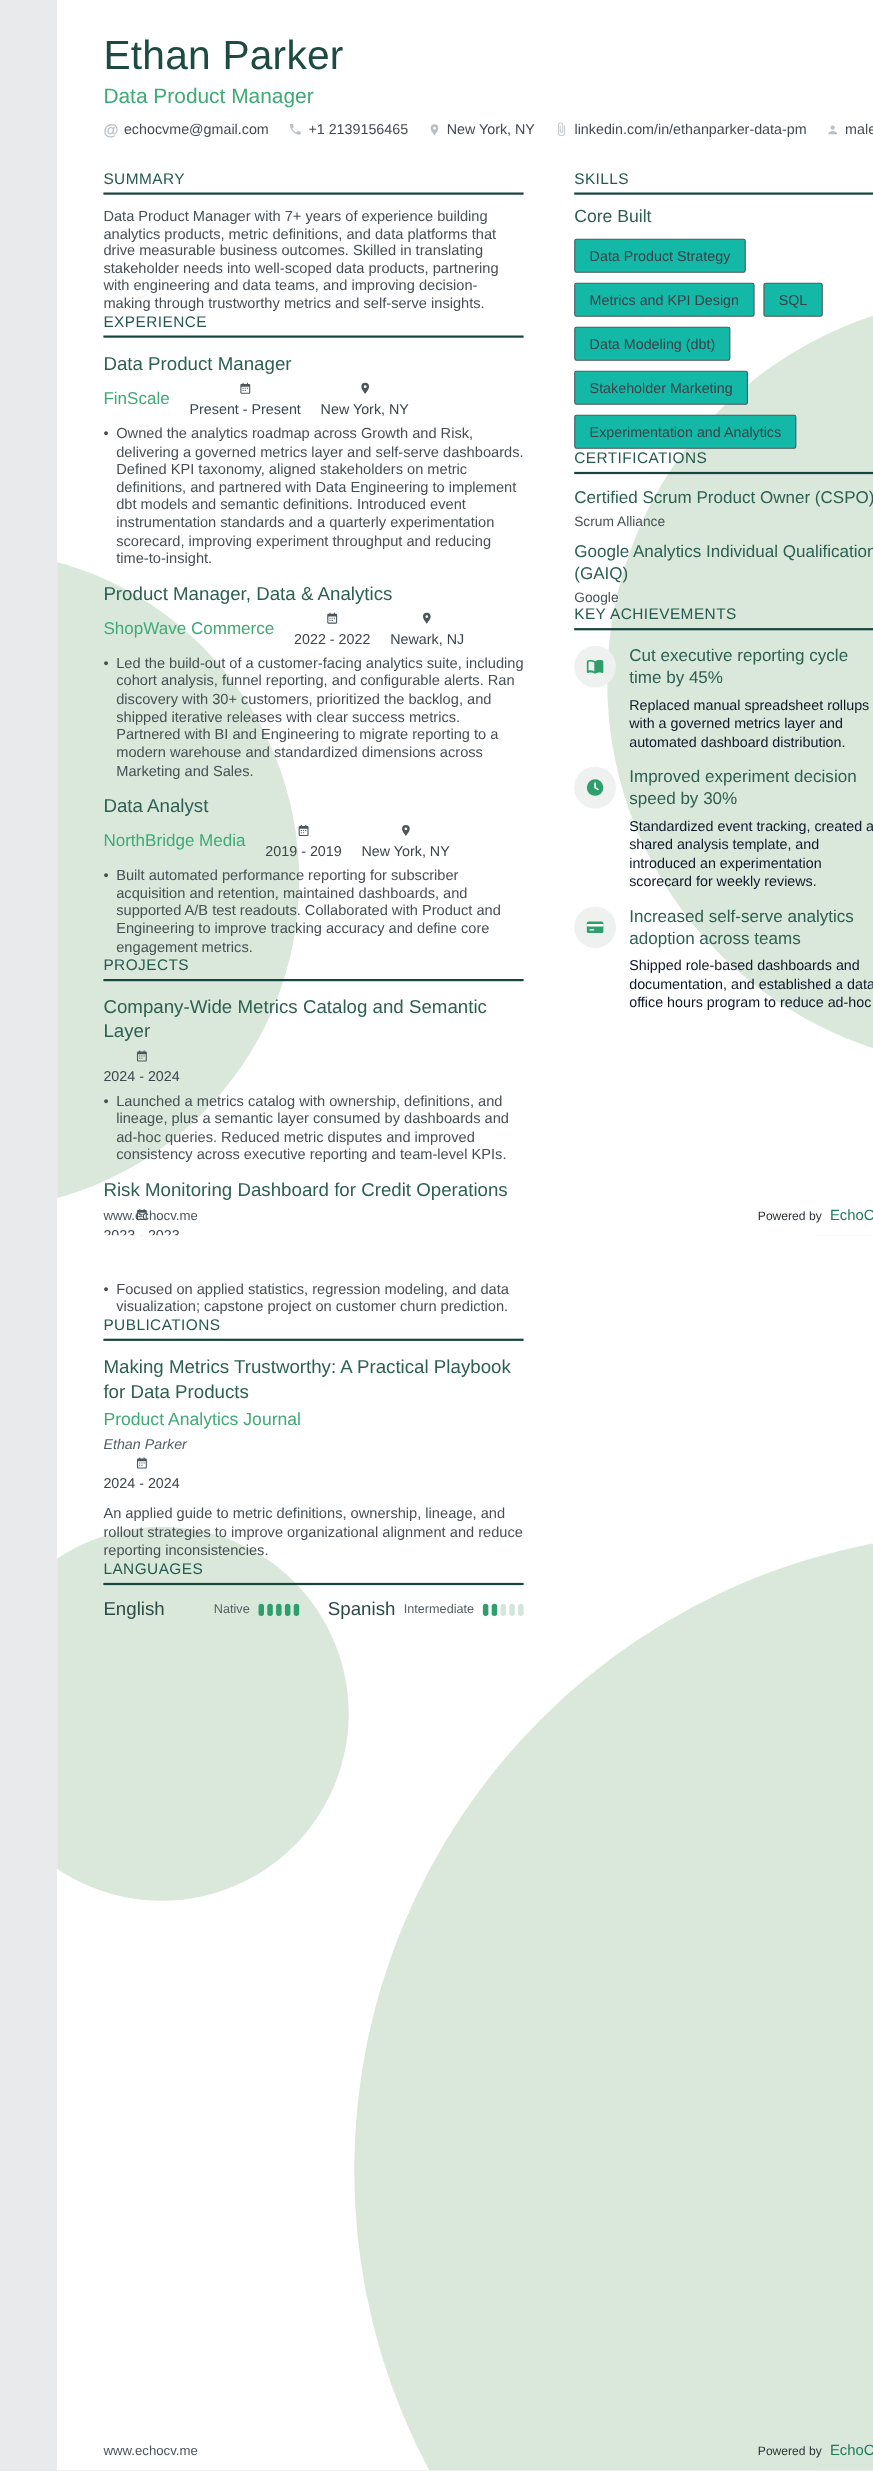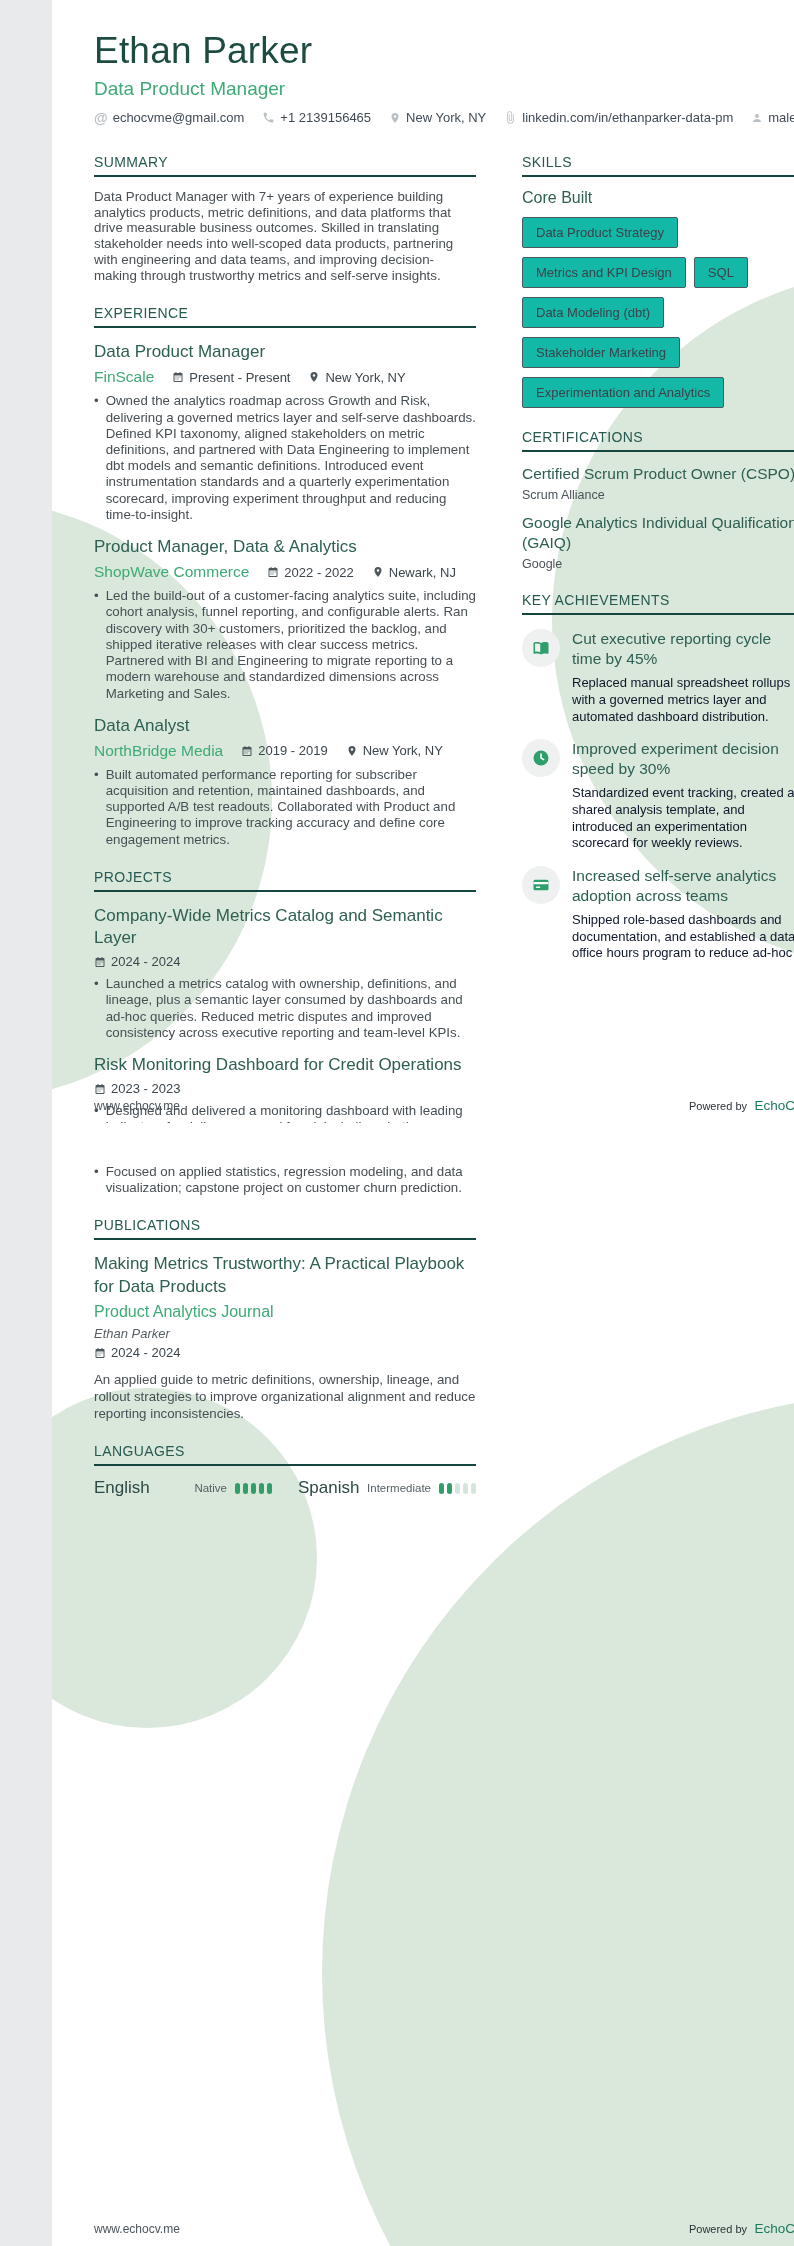--- a/index.html
+++ b/index.html
@@ -16,31 +16,31 @@
   .contact{display:flex;align-items:center;gap:18px;margin-top:10px;font-size:13px;color:#414b55;}
   .contact .item{display:flex;align-items:center;gap:5px;white-space:nowrap;}
   .cicon{color:#b9c0c5;display:inline-flex;align-items:center;}
   .at{font-size:14px;font-weight:bold;color:#b9c0c5;}
 
   
   .cols{display:flex;gap:46px;padding:0 42px;margin-top:10px;}
   .colL{width:382px;flex:0 0 382px;}
   .colR{width:282px;flex:0 0 282px;}
 
-  .sec{margin-top:21px;}
+  .sec{}
   .sec:first-child{margin-top:18px;}
   .sec-head{font-size:14px;color:#265a50;letter-spacing:.4px;padding-bottom:5px;border-bottom:2px solid #16443e;margin-bottom:12px;}
 
   .body-text{font-size:13.3px;line-height:1.2;color:#474f54;}
   .entry{margin-top:13px;}
   .entry:first-of-type{margin-top:0;}
   .etitle{font-size:17px;color:#2d5f52;line-height:1.3;}
   .erow{display:flex;align-items:center;gap:18px;margin-top:5px;}
   .company{font-size:15.5px;color:#3faa76;}
-  .meta{display:flex;align-items:center;gap:5px;font-size:13px;color:#3c464d;white-space:nowrap;}
+  .meta{display:flex;align-items:center;gap:5px;font-size:13px;color:#3c464d;white-space:nowrap;flex-direction:column;}
   .micon{display:inline-flex;align-items:center;}
   .bullets{margin-top:7px;}
   .bullet{display:flex;gap:7px;font-size:13.3px;line-height:1.22;color:#474f54;margin-top:3px;}
   .bm{flex:0 0 auto;}
 
   
   .group-title{font-size:16px;color:#2d5f52;margin-bottom:10px;}
   .chips{display:flex;flex-wrap:wrap;gap:9px 8px;}
   .chip{border:1px solid #4e585e;border-radius:2px;padding:7px 13px;font-size:13px;color:#39434a;background:#14b8a6;white-space:nowrap;}
   .cert{margin-top:11px;}

